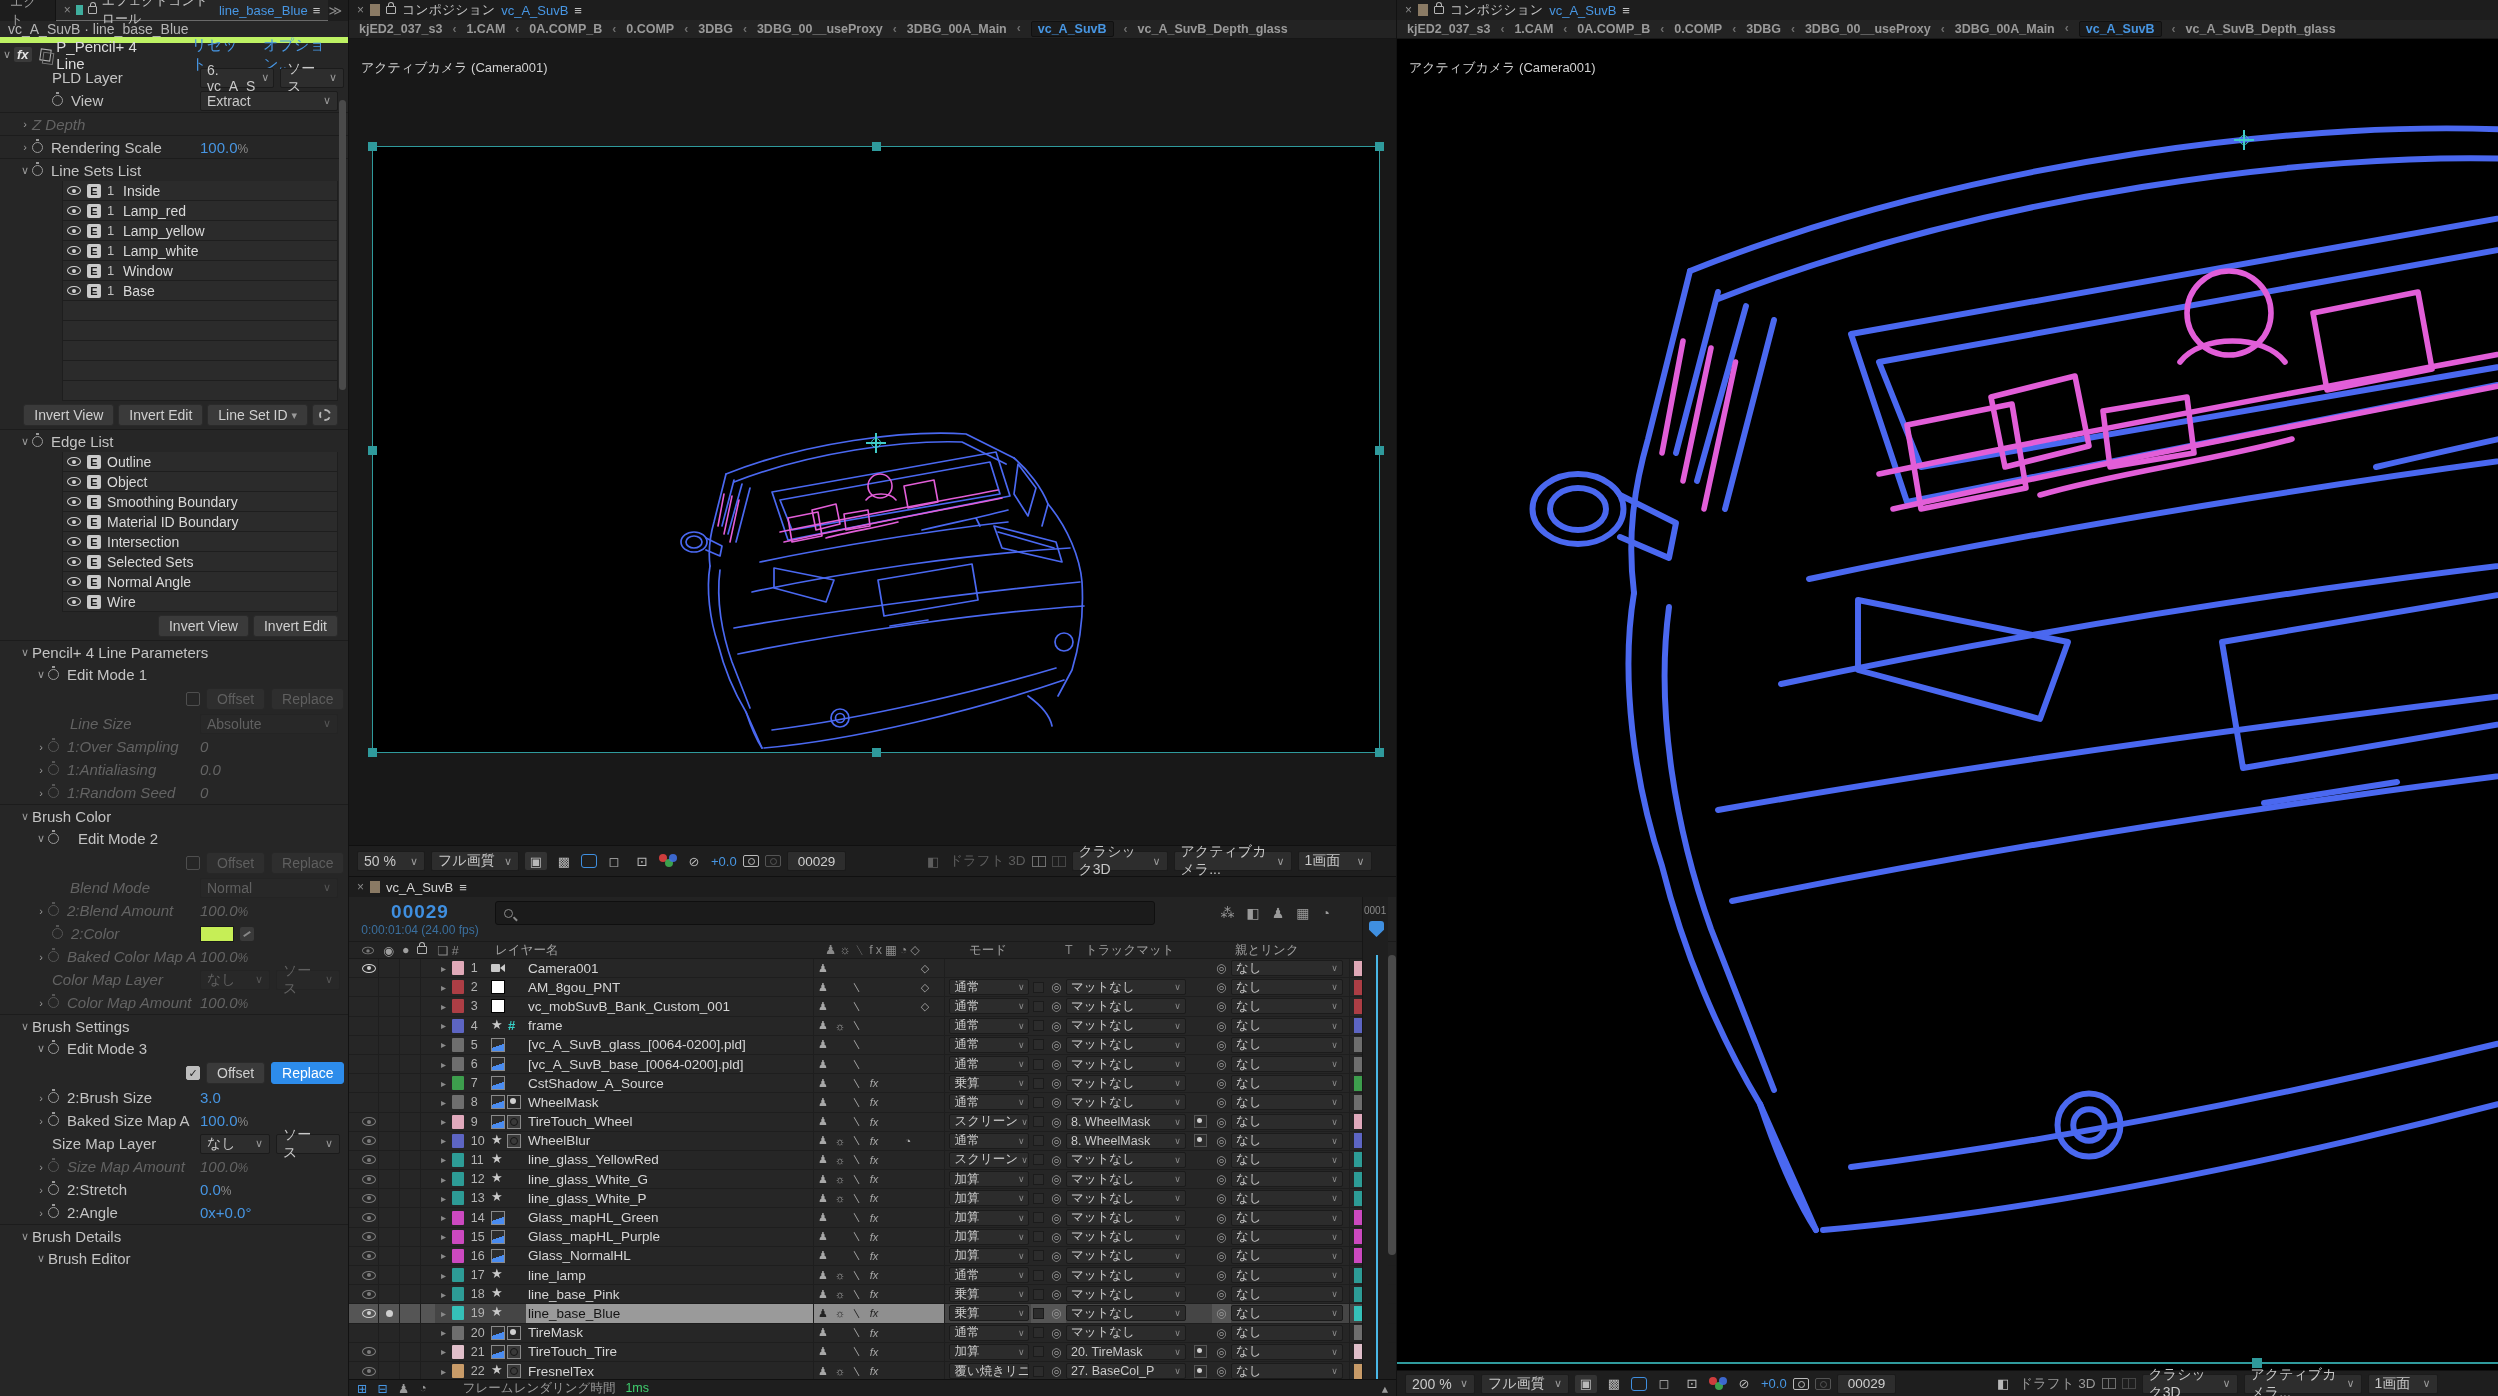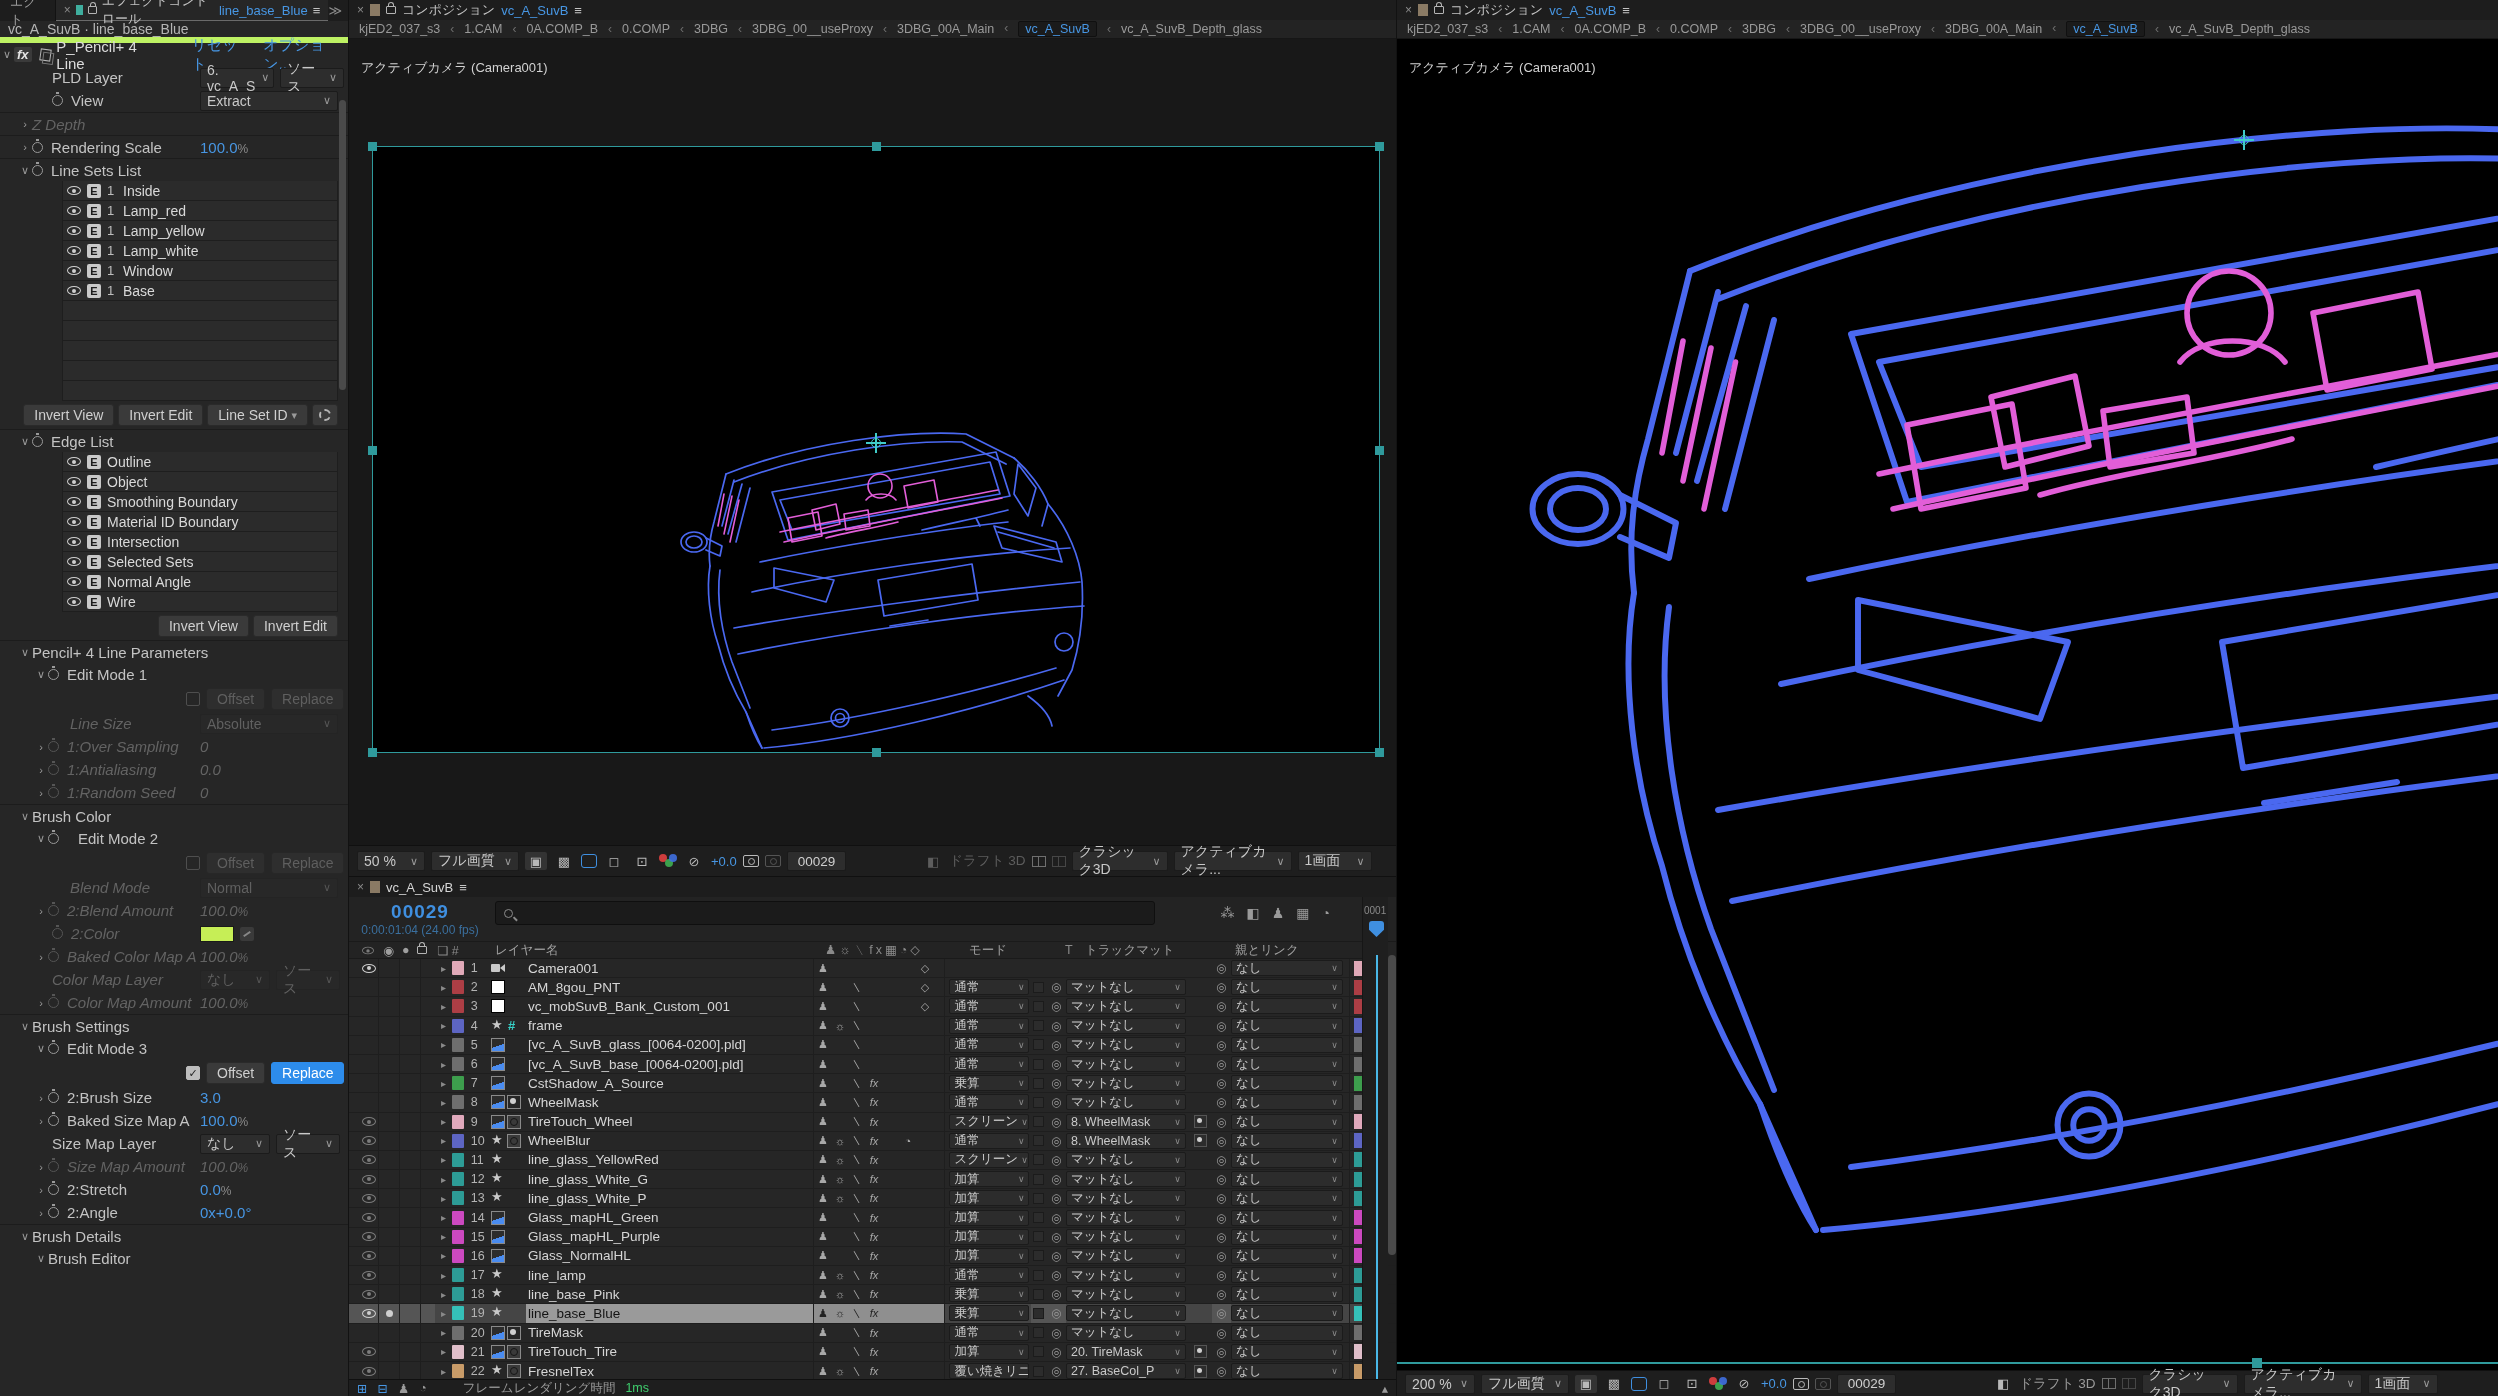--- a/index.html
+++ b/index.html
@@ -61,21 +61,21 @@
   .dropper::before { content:""; position:absolute; left:3px; top:6px; width:8px; height:2px; background:#888; transform:rotate(-35deg); }
   .lbl { white-space:nowrap; } .val { font-size:15px; }
   .indent1{ margin-left:18px; } .indent2{ margin-left:34px; } .indent3{ margin-left:52px; } .indent4{ margin-left:70px; }
   .valcol-fixed { position:absolute; left:200px; display:flex; align-items:center; gap:6px; }
   .erow { position:relative; }
 
   
   .viewer-tabbar { height:20px; background:#1d1d1d; display:flex; align-items:center; gap:6px; padding:0 8px; font-size:13px; }
   .viewer-tabbar .name { color:#4796e3; }
   .crumbbar { height:19px; background:#232323; display:flex; align-items:center; font-size:12.5px; color:#9a9a9a; padding:0 10px; border-bottom:1px solid #161616; overflow:hidden; white-space:nowrap; }
-  .crumb { display:inline-flex; align-items:flex-start; }
+  .crumb { display:inline-flex; align-items:flex-start;font-weight:bold; }
   .crumb .csep { margin:0 10px; color:#6f6f6f; font-size:12px; }
   .crumb:first-child .csep { display:none; }
   .crumb.active .clabel { color:#4796e3; border:1px solid #101010; background:#1b1b1b; padding:0 6px; border-radius:2px; }
   .canvas { position:absolute; background:#181818; overflow:hidden; }
   .cam-label { position:absolute; left:12px; top:20px; font-size:13px; color:#d2d2d2; z-index:5; }
   .comp-rect { position:absolute; background:#000; border:1px solid #2f9a9c; }
   .handle { position:absolute; width:9px; height:9px; background:#2f9a9c; }
   .anchorpt { position:absolute; width:14px; height:14px; z-index:6; }
   .anchorpt::before { content:""; position:absolute; inset:2px; border:1.7px solid #40ccc9; border-radius:50%; }
   .anchorpt::after { content:""; position:absolute; left:6px; top:-3px; width:2px; height:20px; background:#40ccc9;

